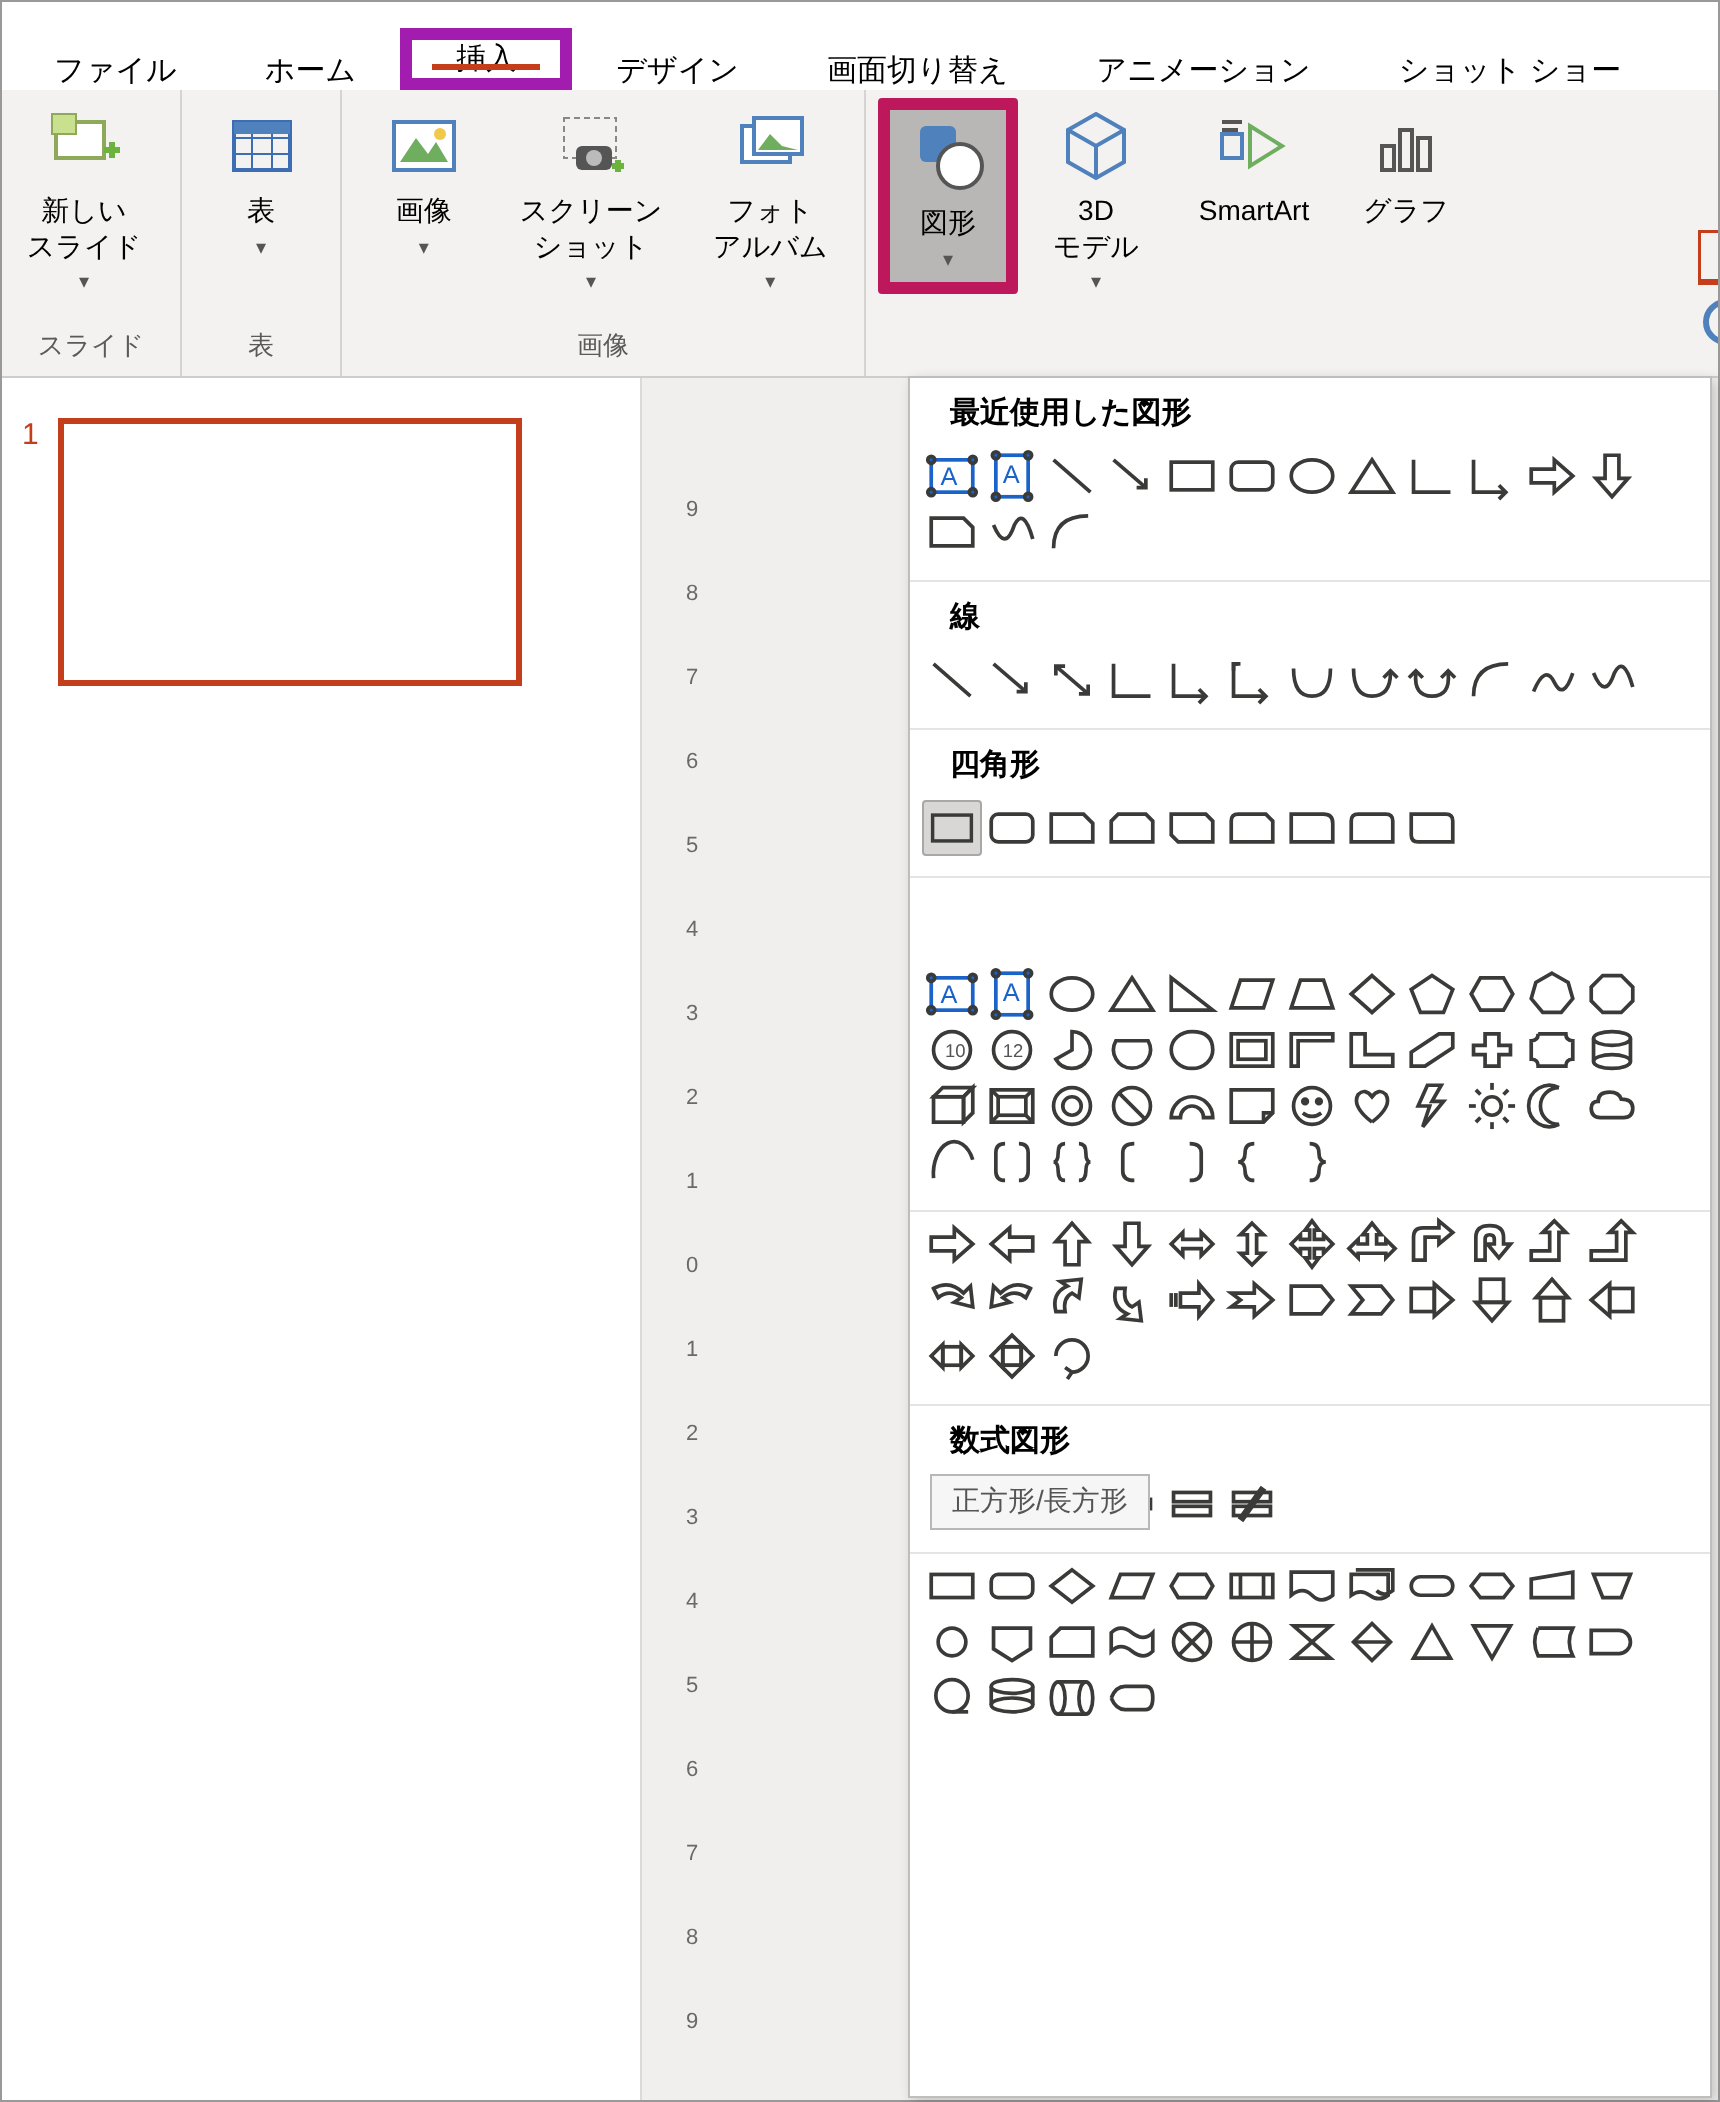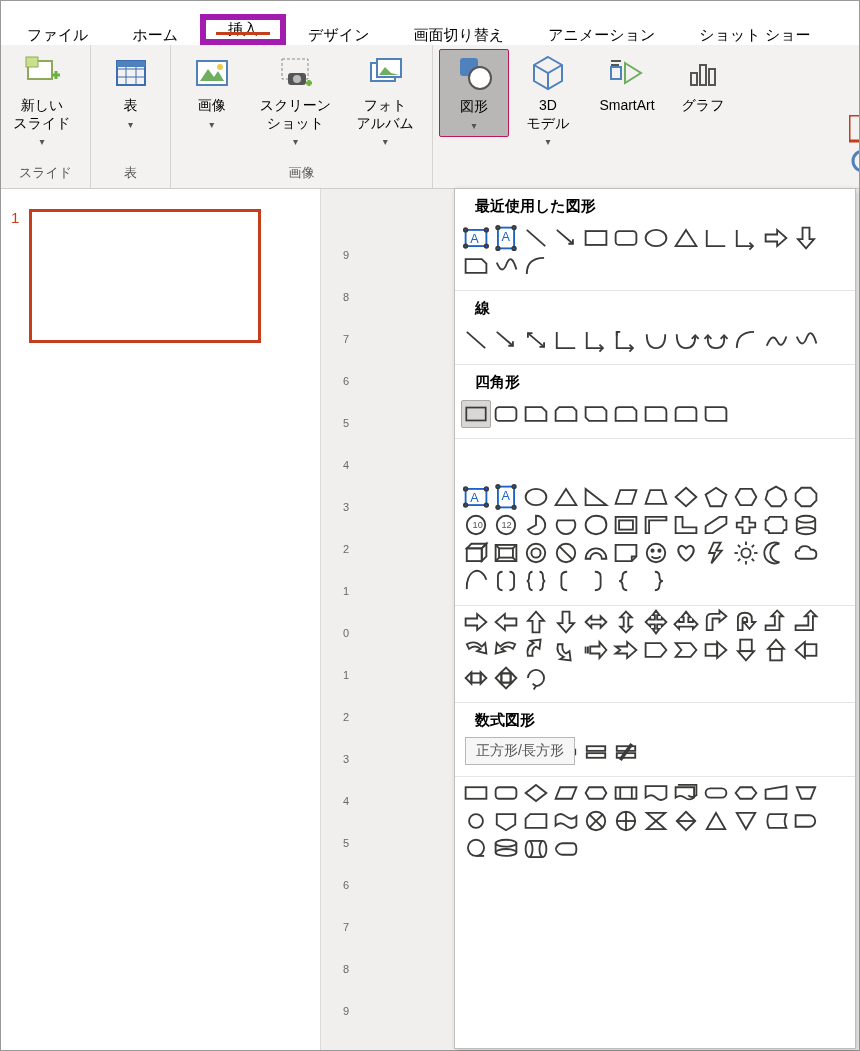--- a/index.html
+++ b/index.html
@@ -72,21 +72,21 @@
     flex-direction: column;
     align-items: center;
     gap: 4px;
     padding: 4px 2px;
     cursor: pointer;
     line-height: 1.25;
     font-size: 14px;
   }
   .btn-lg.highlight {
     background: #b8b7b5;
-    border: 1px solid #be185d;
+    border: 6px solid #be185d;
     border-radius: 2px;
   }
   .ic {
     width: 40px; height: 40px;
     display: inline-flex;
     align-items: center; justify-content: center;
   }
   .chev { font-size: 10px; color: #555; }
   
   .workspace {

